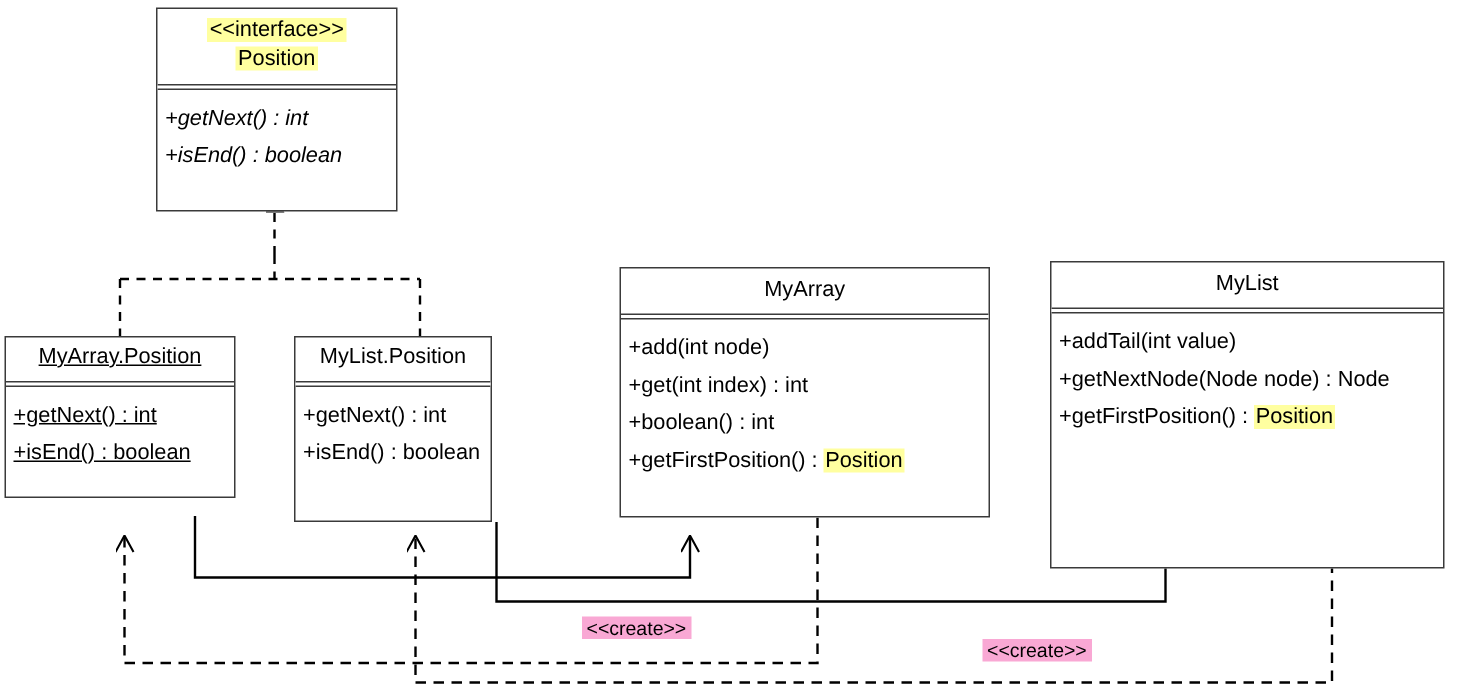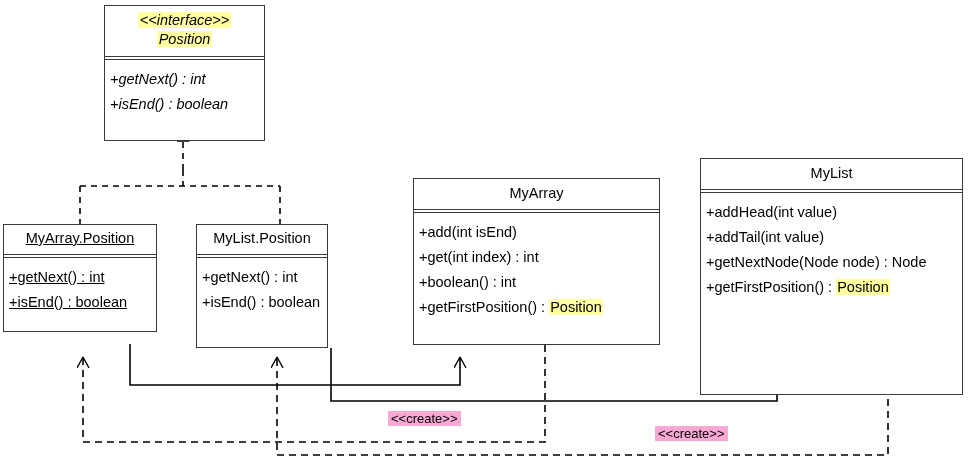--- a/index.html
+++ b/index.html
@@ -111,21 +111,21 @@
     <g>
       <path d="M545,345 L545,442 L83,442 L83,358" fill="none" stroke="#000000" stroke-width="1.6" stroke-dasharray="7,5" marker-end="url(#open-arrow)"></path>
     </g>
 
     <g>
       <path d="M888,351 L888,455 L277,455 L277,358" fill="none" stroke="#000000" stroke-width="1.6" stroke-dasharray="7,5" marker-end="url(#open-arrow)"></path>
     </g>
   </svg>
 
   <div class="uml-class" style="left:104px; top:5px; width:161px; height:136px;">
-    <div class="uml-name-compartment" style="height:50px;font-style:italic;">
+    <div class="uml-name-compartment" style="height:50px;">
       <span class="hl">&lt;&lt;interface&gt;&gt;</span><br>
       <span class="hl">Position</span>
     </div>
     <div class="uml-sep-thin"></div>
     <div class="uml-members">
       <div class="uml-member italic">+getNext() : int</div>
       <div class="uml-member italic">+isEnd() : boolean</div>
     </div>
   </div>
 
@@ -150,36 +150,35 @@
       <div class="uml-member">+isEnd() : boolean</div>
     </div>
   </div>
 
   <div class="uml-class" style="left:413px; top:178px; width:247px; height:167px;">
     <div class="uml-name-compartment" style="height:30px; padding-top:5px;">
       <span>MyArray</span>
     </div>
     <div class="uml-sep-thin"></div>
     <div class="uml-members">
-      <div class="uml-member">+add(int isEnd)</div>
+      <div class="uml-member">+add(int node)</div>
       <div class="uml-member">+get(int index) : int</div>
       <div class="uml-member">+boolean() : int</div>
       <div class="uml-member">
         <span>+getFirstPosition() : </span><span class="hl">Position</span>
       </div>
     </div>
   </div>
 
-  <div class="uml-class" style="left:700px; top:158px; width:263px; height:237px;">
+  <div class="uml-class" style="left:700px; top:174px; width:263px; height:205px;">
     <div class="uml-name-compartment" style="height:30px; padding-top:5px;">
       <span>MyList</span>
     </div>
     <div class="uml-sep-thin"></div>
     <div class="uml-members">
-      <div class="uml-member">+addHead(int value)</div>
       <div class="uml-member">+addTail(int value)</div>
       <div class="uml-member">+getNextNode(Node node) : Node</div>
       <div class="uml-member">
         <span>+getFirstPosition() : </span><span class="hl">Position</span>
       </div>
     </div>
   </div>
 
   <div class="edge-label" style="left:388px; top:411px;">&lt;&lt;create&gt;&gt;</div>
   <div class="edge-label" style="left:655px; top:426px;">&lt;&lt;create&gt;&gt;</div>

